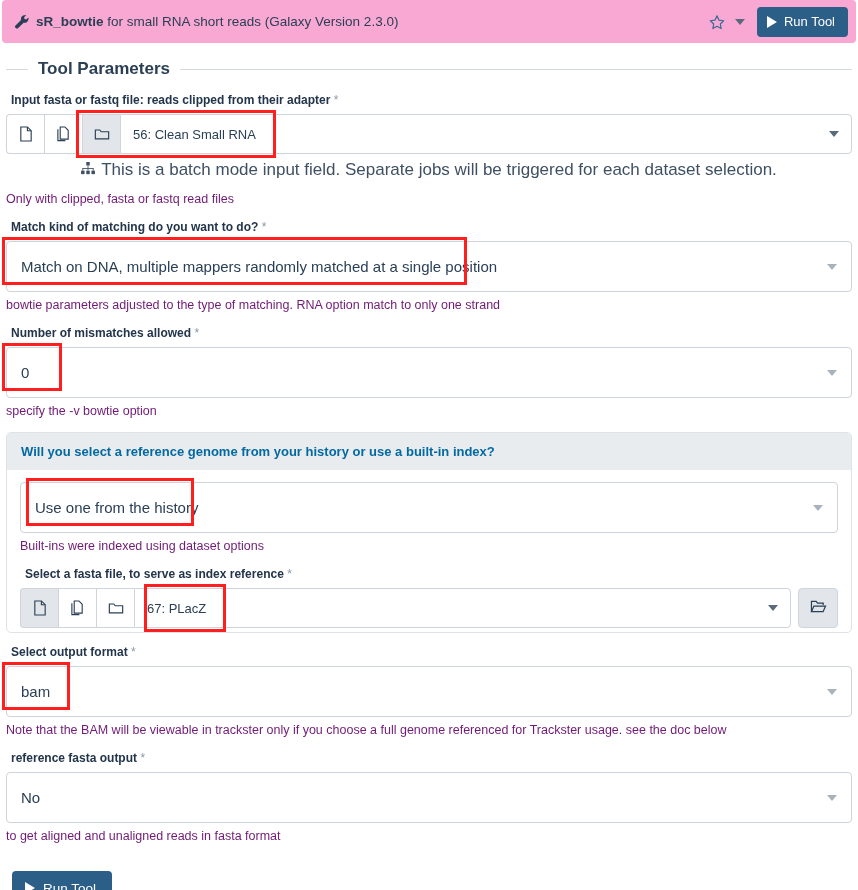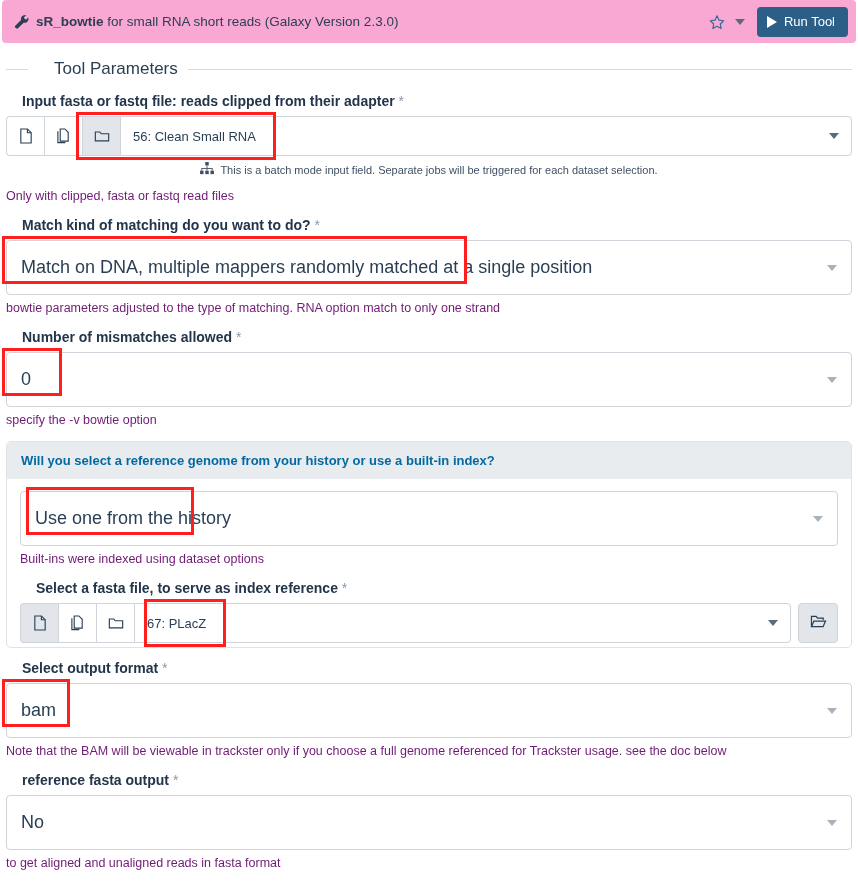--- a/index.html
+++ b/index.html
@@ -68,38 +68,37 @@
   .form-body { padding: 10px 6px 0 6px; }
 
   .legend-row {
     display: flex; align-items: center;
     gap: 10px;
     margin: 6px 0 14px 0;
   }
   .legend-rule-s { width: 22px; height: 1px; background: #d4d9df; }
   .legend-rule-l { flex: 1; height: 1px; background: #d4d9df; }
   .legend-text {
-    font-size: 17px; font-weight: normal; color: #2a3f54;
+    font-size: 17px; font-weight: bold; color: #2a3f54;
     white-space: nowrap;
-    margin-left: 16px;
   }
 
   .field-label {
-    font-size: 14px; font-weight: bold; color: #23354b;
-    margin: 0 0 7px 16px;
+    font-size: 12px; font-weight: bold; color: #23354b;
+    margin: 0 0 7px 5px;
   }
   .req { color: #8a98a8; font-weight: normal; }
 
   .help-text {
     font-size: 12.5px; color: #701a75;
     margin: 6px 0 14px 0;
   }
 
   .batch-note {
-    font-size: 11px; color: #3f5063;
+    font-size: 17px; color: #3f5063;
     margin: 6px 0 12px 0;
     display: flex; align-items: center; justify-content: center;
     gap: 6px;
   }
 
   
   .input-group { display: flex; align-items: stretch; width: 100%; }
   .igrp-btn {
     width: 38px;
     min-height: 40px;
@@ -135,21 +134,21 @@
 
   
   .sel {
     width: 100%;
     min-height: 40px;
     background: #ffffff;
     border: 1px solid #ced4da;
     border-radius: 4px;
     display: flex; align-items: center;
     padding: 16px 14px;
-    font-size: 18px; color: #2a3f54;
+    font-size: 15px; color: #2a3f54;
     cursor: pointer;
     position: relative;
   }
   .sel-caret, .igrp-caret {
     position: absolute; right: 14px; top: 50%;
     transform: translateY(-50%);
     width: 0; height: 0;
     border-left: 5px solid transparent;
     border-right: 5px solid transparent;
     border-top: 6px solid #a9b2bb;

